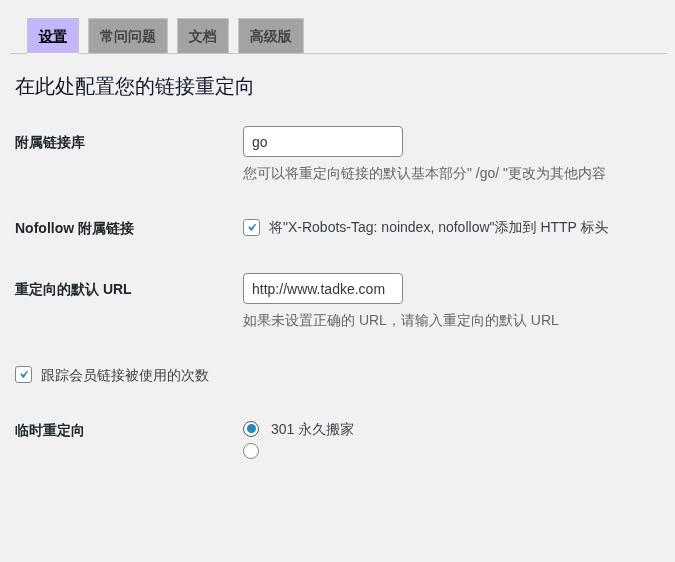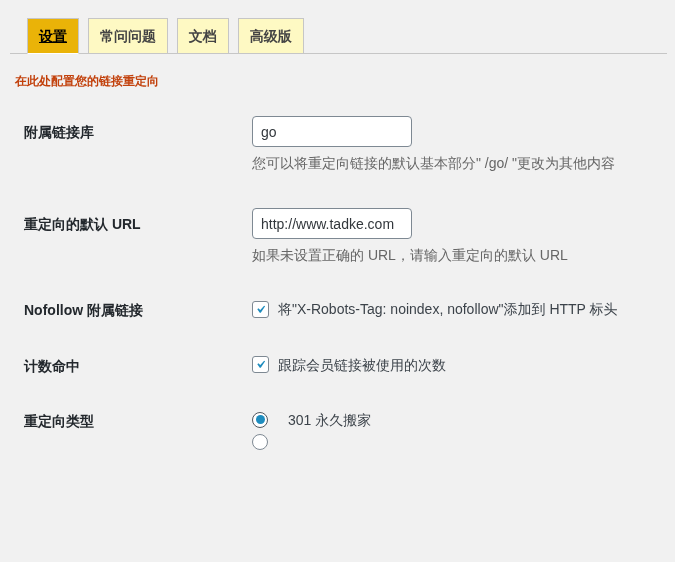--- a/index.html
+++ b/index.html
@@ -14,29 +14,29 @@
 
   
   .nav-tabs { position:relative; padding-left:17px; height:36px; white-space:nowrap; }
   .nav-tabs::after {
     content:""; position:absolute; left:0; right:0; bottom:0; height:1px; background:#c6c6c6;
   }
   .tab {
     position:relative; z-index:1; display:inline-block; box-sizing:border-box;
     height:36px; line-height:16px; padding:9px 11px;
     font-weight:600; font-size:14px; color:#444; text-decoration:none;
-    background:#fef9c3; border:1px solid #c6c6c6; margin-right:5px; cursor:pointer;
+    background:#a3a3a3; border:1px solid #c6c6c6; margin-right:5px; cursor:pointer;
   }
-  .tab.active { background:#eab308; border-bottom-color:#fff; color:#000;text-decoration:underline; }
+  .tab.active { background:#c4b5fd; border-bottom-color:#fff; color:#000;text-decoration:underline; }
 
   
-  .page-title { margin:19px 0 26px 5px; font-size:12px; font-weight:700; color:#c2410c; }
+  .page-title { margin:19px 0 26px 5px; font-size:20px; font-weight:400; color:#0f172a; }
 
   
-  .form { margin-left:14px; }
+  .form { margin-left:5px; }
   .row { display:grid; grid-template-columns:228px 1fr; margin-bottom:36px; }
   .row:last-child { margin-bottom:0; }
   .label { font-weight:600; font-size:14px; color:#23282d; line-height:1.3; padding-right:10px; }
   .label.pt7 { padding-top:7px; }
   .label.pt1 { padding-top:1px; }
 
   .text-input {
     box-sizing:border-box; width:160px; height:31px; padding:0 8px;
     border:1px solid #7e8993; border-radius:4px; background:#fff;
     font-family:"Liberation Sans", sans-serif; font-size:14px; color:#32373c;
@@ -45,21 +45,21 @@
 
   .check-row { display:flex; align-items:center; gap:9px; color:#3c434a; cursor:pointer; line-height:1.3; }
   .cb {
     box-sizing:border-box; width:17px; height:17px; flex:none;
     border:1px solid #7e8993; border-radius:3px; background:#fff;
     display:inline-flex; align-items:center; justify-content:center;
   }
   .cb svg { width:15px; height:15px; fill:#1e8cbe; display:none; }
   .cb.checked svg { display:block; }
 
-  .radio-row { display:flex; align-items:center; gap:20px; margin-bottom:5px; color:#3c434a; cursor:pointer; line-height:1.3; }
+  .radio-row { display:flex; align-items:center; gap:12px; margin-bottom:5px; color:#3c434a; cursor:pointer; line-height:1.3; }
   .rb {
     box-sizing:border-box; width:16px; height:16px; flex:none;
     border:1px solid #7e8993; border-radius:50%; background:#fff;
     display:inline-flex; align-items:center; justify-content:center;
   }
   .rb .dot { width:9px; height:9px; border-radius:50%; background:#1e8cbe; display:none; }
   .rb.checked { border-color:#50575e; }
   .rb.checked .dot { display:block; }
   .radio-help { margin-top:7px; }
 </style>
@@ -81,58 +81,57 @@
 
     <div class="row">
       <div class="label pt7">附属链接库</div>
       <div class="control">
         <input type="text" class="text-input" value="go" style="">
         <p class="help">您可以将重定向链接的默认基本部分" /go/ "更改为其他内容</p>
       </div>
     </div>
 
     <div class="row">
-      <div class="label pt7">重定向的默认 URL</div>
-      <div class="control">
-        <input type="text" class="text-input" value="http://www.tadke.com" style="">
-        <p class="help">如果未设置正确的 URL，请输入重定向的默认 URL</p>
-      </div>
-    </div>
-
-    <div class="row">
       <div class="label pt1">Nofollow 附属链接</div>
       <div class="control">
         <label class="check-row">
           <span class="cb checked">
               <svg viewBox="0 0 20 20">
                 <path d="M14.83 4.89l1.34.94-5.81 8.38H9.02L5.78 9.67l1.34-1.25 2.57 2.4z"></path>
               </svg>
             </span>
           <span>将"X-Robots-Tag: noindex, nofollow"添加到 HTTP 标头</span>
         </label>
       </div>
     </div>
 
+    <div class="row">
+      <div class="label pt7">重定向的默认 URL</div>
+      <div class="control">
+        <input type="text" class="text-input" value="http://www.tadke.com" style="">
+        <p class="help">如果未设置正确的 URL，请输入重定向的默认 URL</p>
+      </div>
+    </div>
+
 
     <div class="row">
-      <div class="label pt1">计数命中</div>
       <div class="control">
         <label class="check-row">
           <span class="cb checked">
               <svg viewBox="0 0 20 20">
                 <path d="M14.83 4.89l1.34.94-5.81 8.38H9.02L5.78 9.67l1.34-1.25 2.57 2.4z"></path>
               </svg>
             </span>
           <span>跟踪会员链接被使用的次数</span>
         </label>
       </div>
     </div>
 
     <div class="row">
-      <div class="label pt1">重定向类型</div>
+      <div class="label pt1">临时重定向</div>
       <div class="control">
         <label class="radio-row">
           <span class="rb checked">
               <span class="dot"></span>
             </span>
           <span>301 永久搬家</span>
         </label>
         <label class="radio-row">
           <span class="rb"></span>
         </label>

